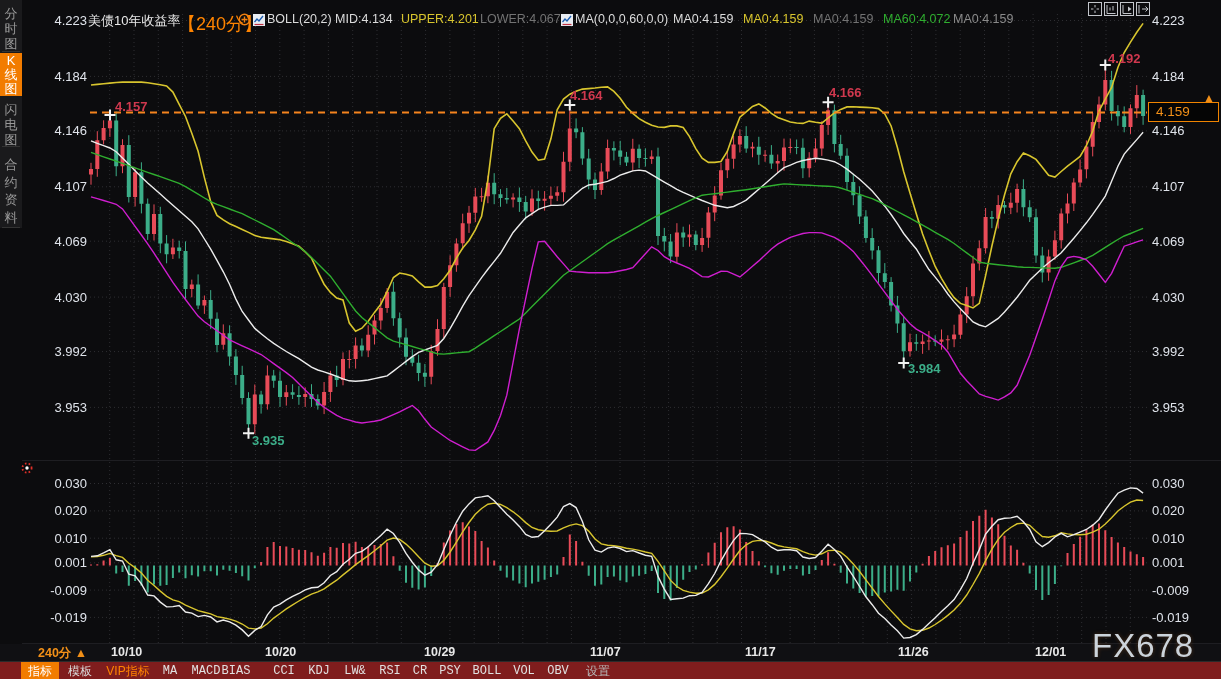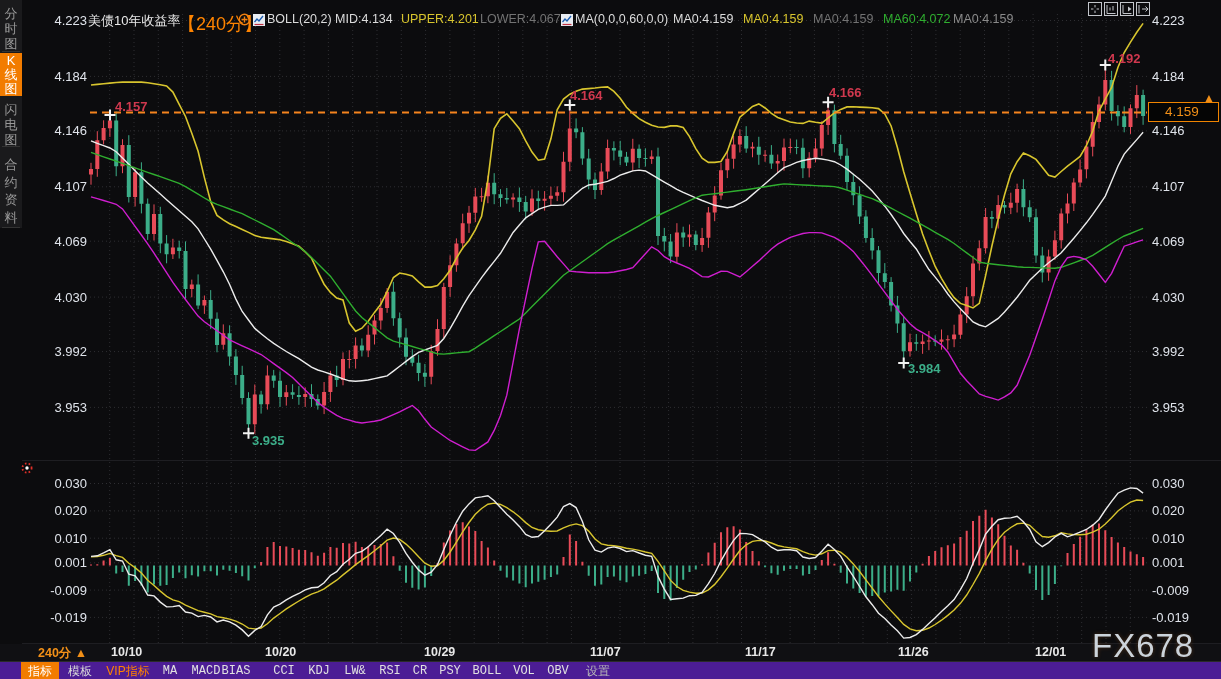--- a/index.html
+++ b/index.html
@@ -5,28 +5,28 @@
 #app{position:relative;width:1221px;height:679px;background:#0c0c0e}
 .abs{position:absolute}
 #sidebar{left:0;top:0;width:22px;height:228px;background:#1a1a1c}
 .vtab{position:absolute;left:0;width:22px;text-align:center;color:#9a9a9a;font-size:13px;line-height:15px;padding-top:4px}
 .sep{position:absolute;left:2px;width:18px;height:1px;background:#333}
 #ktab{left:0;top:53px;width:22px;height:43px;background:#f27c00;color:#fff;text-align:center;font-size:13px;line-height:14px;padding-top:1px}
 #title{left:0;top:12px;width:984px;height:16px;font-size:12.5px;color:#dcdcdc;white-space:nowrap}
 #title span{position:absolute;top:0}
 .o{color:#ff8400}.yl{color:#d8c52e}.mg{color:#737373}.gr{color:#2fae2f}.gy{color:#8a8a8a}
 #trbtns{left:1088px;top:2px}
-#pricebox{left:1148px;top:102px;width:71px;height:20px;border:1px solid #f08400;color:#f29018;background:#050505;font-size:13.5px;line-height:18px;padding-left:16px}
+#pricebox{left:1148px;top:102px;width:71px;height:20px;border:1px solid #f08400;color:#f29018;background:#050505;font-size:13.5px;line-height:18px;padding-left:7px}
 #bararrow{left:1203px;top:91px;color:#f29018;font-size:12px}
 #macdlegend{left:92px;top:464px;font-size:13px;color:#cfcfcf;white-space:nowrap}
 #macdlegend span{margin-right:9px}
 #daterow{left:0;top:644px;width:1221px;height:17px;font-size:12.5px;color:#e8e8e8;font-weight:bold;background:#101013}
 #daterow .d{position:absolute;top:1px}
 #tf{color:#f29018}
-#toolbar{left:0;top:661px;width:1221px;height:18px;background:#4c1d95;border-top:1px solid #2a2a2a;font-size:12px;color:#d8d8d8}
+#toolbar{left:0;top:661px;width:1221px;height:18px;background:#7f1d1d;border-top:1px solid #2a2a2a;font-size:12px;color:#d8d8d8}
 #toolbar .b{position:absolute;top:0;height:18px;line-height:18px;text-align:center}
 #toolbar .mono{font-family:"Liberation Mono",monospace;font-size:12px;color:#e0e0e0}
 #fx{left:1092px;top:627px;font-size:33px;color:#ccd3da;letter-spacing:1px;text-shadow:0 0 4px rgba(220,120,30,.28)}
 </style></head><body>
 <div id="app">
 <svg width="1221" height="679" viewBox="0 0 1221 679" style="position:absolute;left:0;top:0">
 <defs>
         <clipPath id="cm">
           <rect x="89" y="13" width="1059" height="447"></rect>
         </clipPath>

